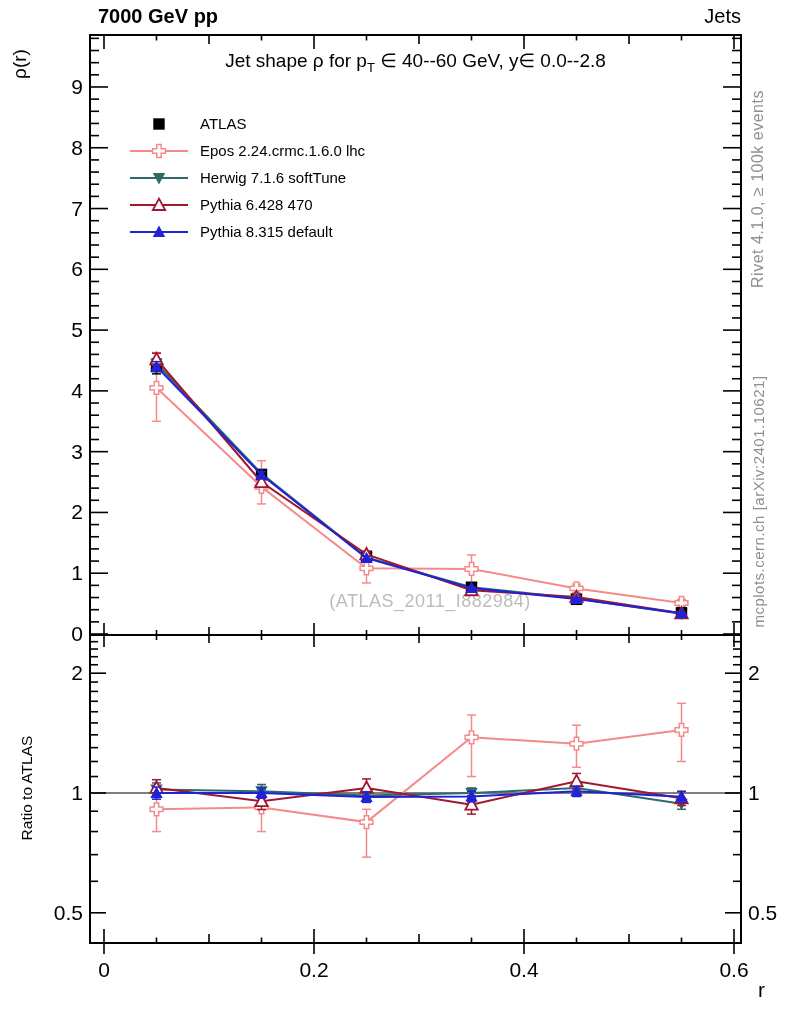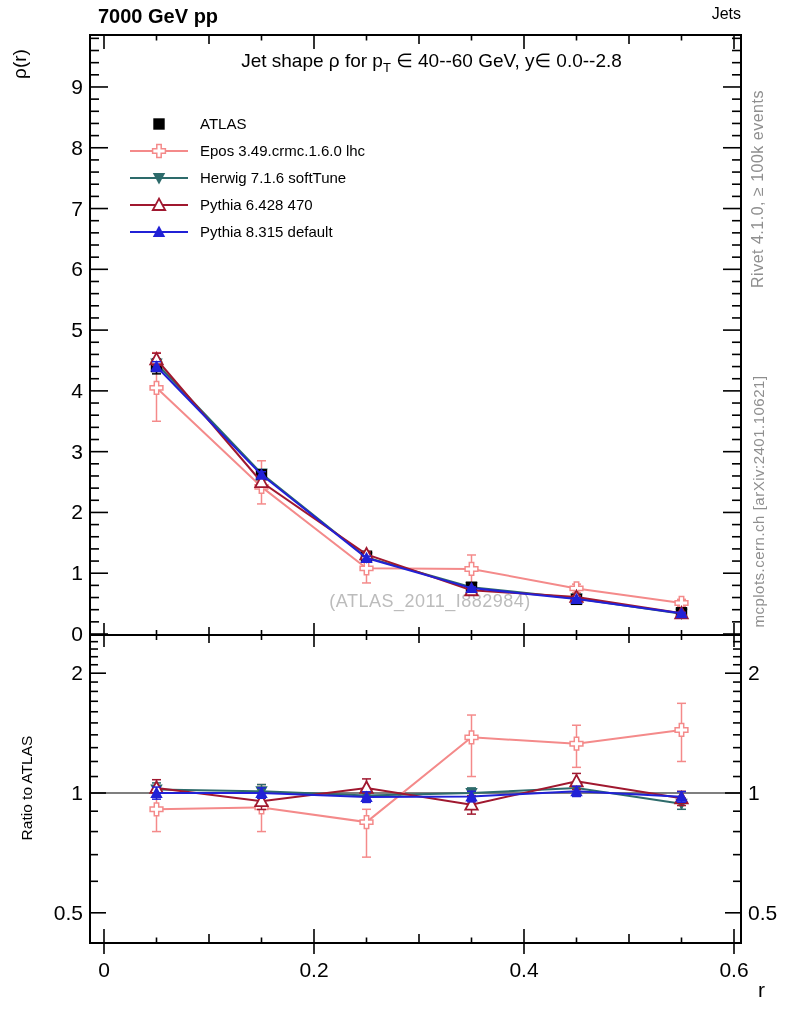--- a/index.html
+++ b/index.html
@@ -4,22 +4,22 @@
 <style>
   html,body{margin:0;padding:0;background:#fff;}
   #page{position:relative;width:786px;height:1024px;background:#fff;overflow:hidden;
         font-family:"Liberation Sans", sans-serif;color:#000;}
   .abs{position:absolute;}
   .rot{transform:rotate(-90deg);}
   #watermark{z-index:0;color:#bcbcbc;font-size:18px;letter-spacing:.5px;text-align:center;}
   #plot{position:absolute;left:0;top:0;z-index:1;}
   .txt{z-index:2;}
   #header-left{left:98px;top:5px;font-size:20px;font-weight:bold;}
-  #header-right{right:45px;top:5px;font-size:16px;}
-  #plot-title{left:90px;top:49px;width:651px;text-align:center;font-size:19px;padding-left:16px;}
+  #header-right{right:45px;top:5px;font-size:20px;}
+  #plot-title{left:90px;top:49px;width:651px;text-align:center;font-size:19px;}
   #plot-title sub{font-size:13px;}
   #ylabel-main{left:-15px;top:53px;width:70px;font-size:19px;text-align:center;}
   #ylabel-ratio{left:-48px;top:779px;width:150px;font-size:15.5px;text-align:center;}
   #xlabel{left:758px;top:978px;font-size:21px;}
   .sidenote{color:#8f8f8f;letter-spacing:.5px;text-align:center;}
   #sidenote-top{left:618px;top:180px;width:280px;font-size:16px;}
   #sidenote-bottom{left:608px;top:493px;width:300px;font-size:15px;}
   #legend{left:128px;top:110px;z-index:2;}
   .legend-row{display:flex;align-items:center;height:27px;}
   .legend-label{margin-left:10px;font-size:15px;white-space:nowrap;}
@@ -503,21 +503,21 @@
         <svg width="62" height="20">
           <rect x="25.3" y="4.3" width="11.4" height="11.4" fill="#000000"></rect>
         </svg>
         <span class="legend-label">ATLAS</span>
       </div>
       <div class="legend-row">
         <svg width="62" height="20">
           <line x1="2" y1="10" x2="60" y2="10" stroke="#f48a8a" stroke-width="2"></line>
           <path d="M28.8 3.5999999999999996H33.2V7.8H37.4V12.2H33.2V16.4H28.8V12.2H24.6V7.8H28.8Z" fill="#fff" stroke="#f48a8a" stroke-width="1.5"></path>
         </svg>
-        <span class="legend-label">Epos 3.49.crmc.1.6.0 lhc</span>
+        <span class="legend-label">Epos 2.24.crmc.1.6.0 lhc</span>
       </div>
       <div class="legend-row">
         <svg width="62" height="20">
           <line x1="2" y1="10" x2="60" y2="10" stroke="#2d6b6b" stroke-width="2"></line>
           <polygon points="31,16.4 24.8,5 37.2,5" fill="#2d6b6b"></polygon>
         </svg>
         <span class="legend-label">Herwig 7.1.6 softTune</span>
       </div>
       <div class="legend-row">
         <svg width="62" height="20">

